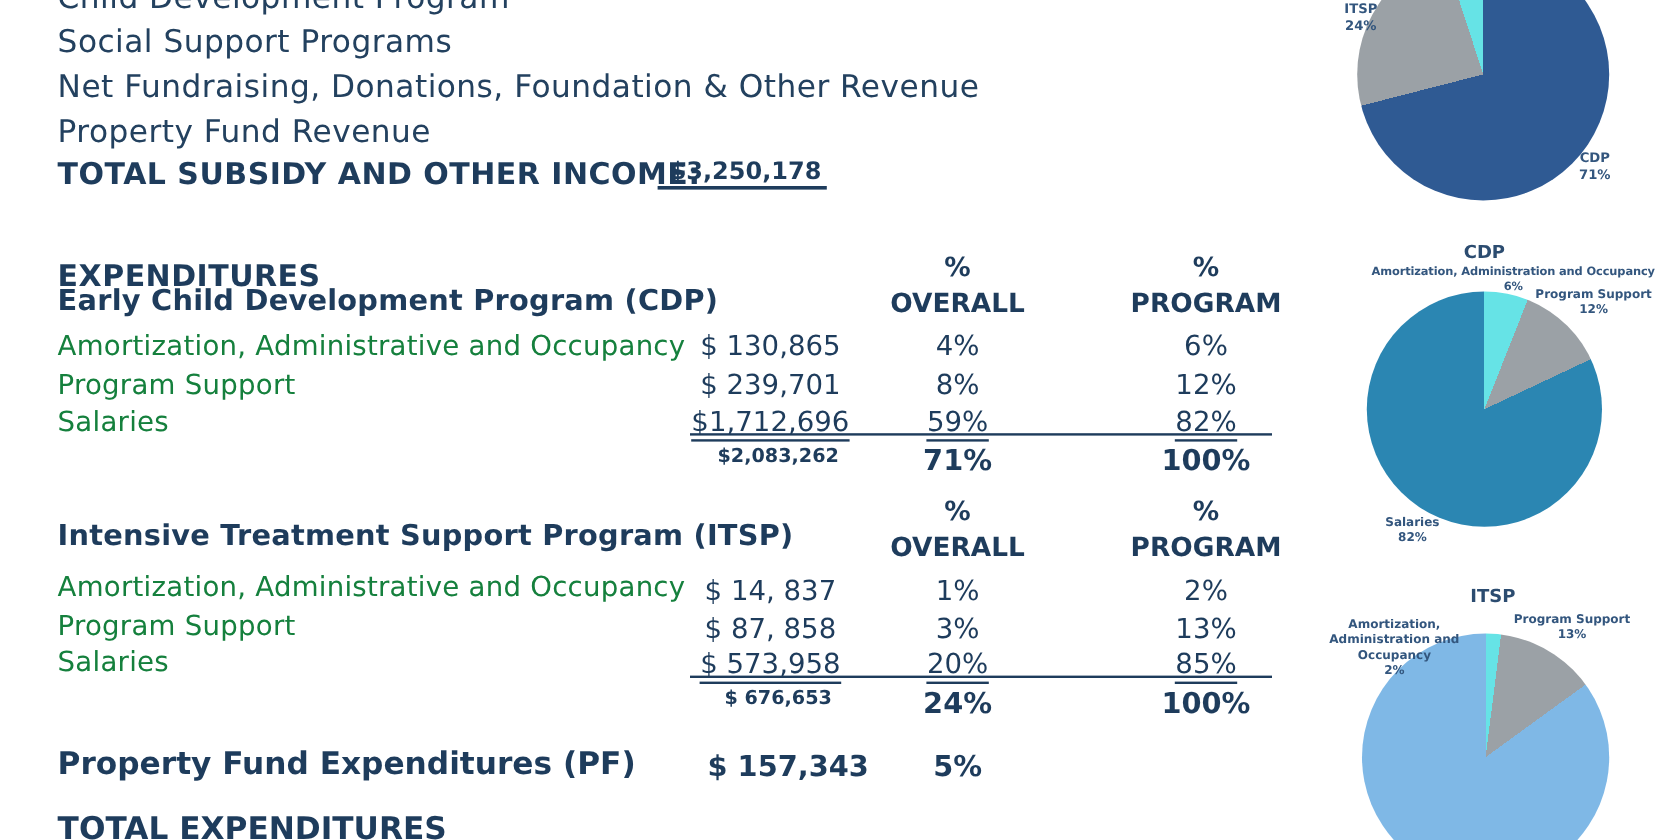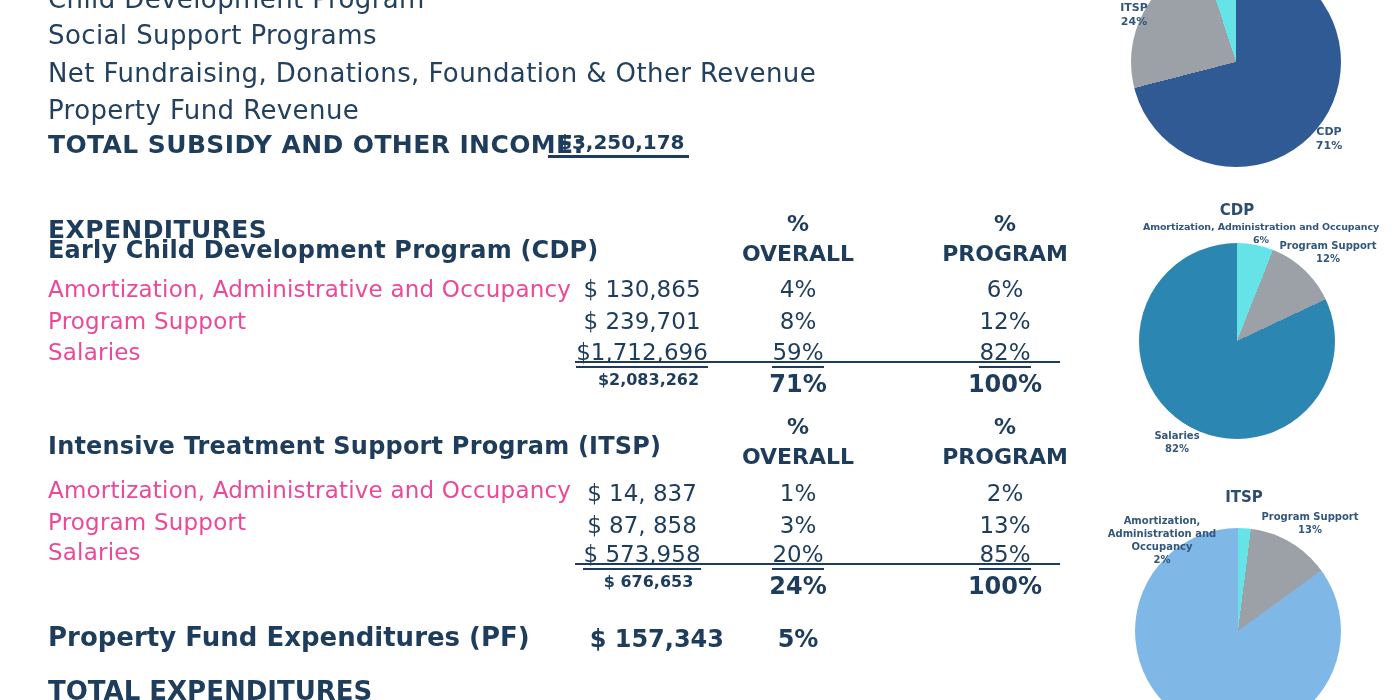--- a/index.html
+++ b/index.html
@@ -13,21 +13,21 @@
   .abs { position:absolute; }
   .inc-line { left:48px; font-size:26px; letter-spacing:.4px; color:#23415f; font-weight:500; }
   .total-subsidy-label { left:48px; top:130px; font-size:25px; font-weight:700; letter-spacing:.4px; }
   .total-subsidy-value { left:548px; top:130px; font-size:20px; font-weight:700;
     border-bottom:3px solid #1e3c5c; padding:0 4px 1px 10px; }
   .exp-heading { left:48px; top:193px; font-size:25px; font-weight:700; letter-spacing:.4px;margin-top:22px; }
   .sec-title { left:48px; font-size:24px; font-weight:700; letter-spacing:.2px; }
   .colhead { font-size:22px; font-weight:700; text-align:center; width:160px; }
   .col-overall { left:718px; }
   .col-program { left:925px; }
-  .row-label { left:48px; font-size:23px; letter-spacing:.2px; color:#ec4899; font-weight:500; }
+  .row-label { left:48px; font-size:23px; letter-spacing:.2px; color:#15803d; font-weight:500; }
   .amt  { left:560px; width:164px; font-size:23px; text-align:center; }
   .pct-o{ left:718px; width:160px; font-size:23px; text-align:center; }
   .pct-p{ left:925px; width:160px; font-size:23px; text-align:center; }
   .tot .amt { width:177px; font-weight:700; font-size:16px; }
   .tot .pct-o, .tot .pct-p { font-weight:700; font-size:24px; }
   .u { border-bottom:2px solid #1e3c5c; padding-bottom:1px; }
   .rule { left:575px; width:485px; height:2px; background:#1e3c5c; }
   .pf-label { left:48px; top:622px; font-size:26px; font-weight:700; }
   .pf-amt { left:560px; top:625px; width:164px; font-size:24px; font-weight:700; text-align:right; }
   .pf-pct { left:718px; top:625px; width:160px; font-size:24px; font-weight:700; text-align:center; }

